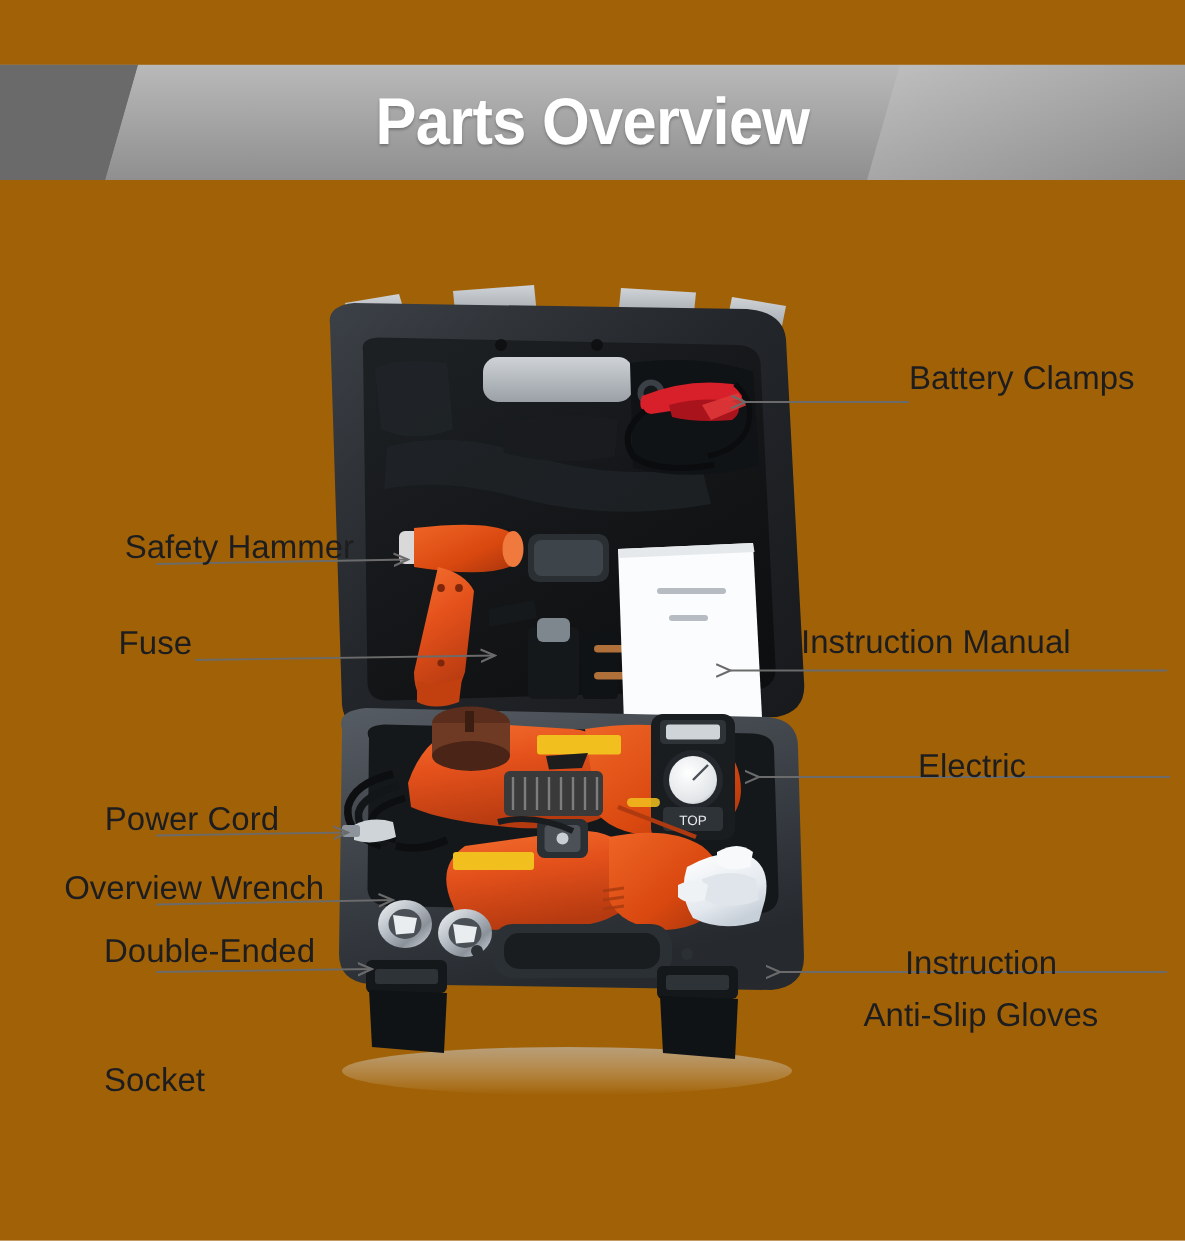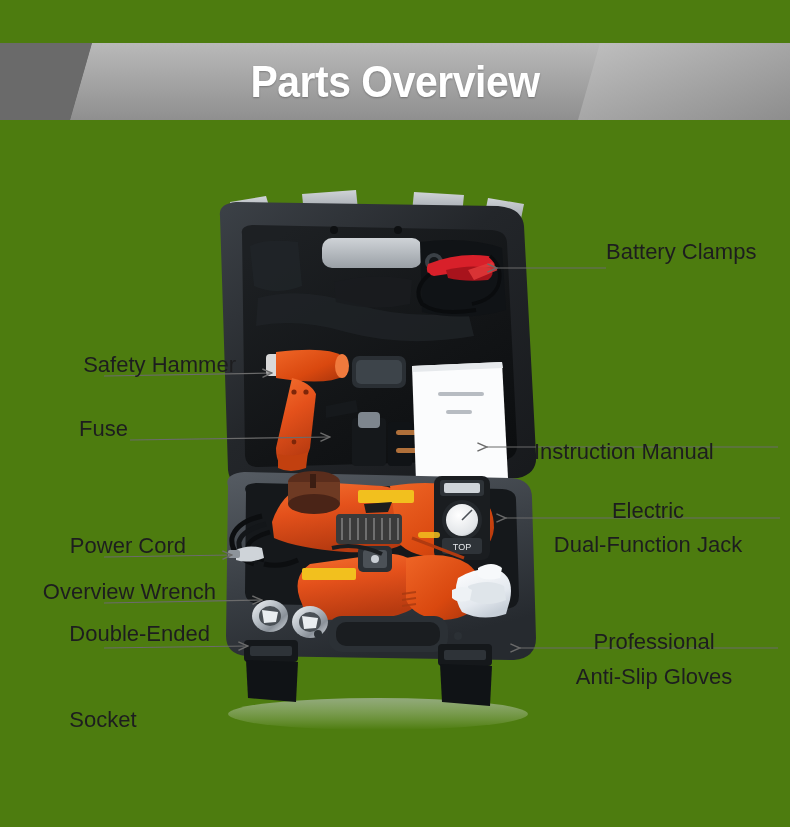--- a/index.html
+++ b/index.html
@@ -3,21 +3,21 @@
 <meta charset="utf-8">
 <style>
   html,body{margin:0;padding:0;}
   body{
     width:790px;height:827px;
     background:#ffffff;
     font-family:"Liberation Sans", sans-serif;
     overflow:hidden;
     position:relative;
   }
-  #stage{position:absolute;inset:0;width:790px;height:827px;background:#4d7c0f;}
+  #stage{position:absolute;inset:0;width:790px;height:827px;background:#a16207;}
 
   
   .banner{position:absolute;left:0;top:43px;width:790px;height:77px;overflow:hidden;}
   .banner-svg{position:absolute;left:0;top:0;}
   .banner-title{
     position:absolute;left:0;top:0;width:790px;height:77px;
     display:flex;align-items:center;justify-content:center;
     color:#ffffff;
     font-size:44px;font-weight:bold;
     letter-spacing:-0.5px;
@@ -322,26 +322,25 @@
 
     <line x1="104" y1="376" x2="272" y2="373" stroke="#6b6b6b" stroke-width="1.2" marker-end="url(#arrR)"></line>
     <line x1="130" y1="440" x2="330" y2="437" stroke="#6b6b6b" stroke-width="1.2" marker-end="url(#arrR)"></line>
     <line x1="104" y1="557" x2="232" y2="555" stroke="#6b6b6b" stroke-width="1.2" marker-end="url(#arrR)"></line>
     <line x1="104" y1="603" x2="262" y2="600" stroke="#6b6b6b" stroke-width="1.2" marker-end="url(#arrR)"></line>
     <line x1="104" y1="648" x2="248" y2="646" stroke="#6b6b6b" stroke-width="1.2" marker-end="url(#arrR)"></line>
   </svg>
 
   <div class="label" style="left:606px;top:236px;">Battery Clamps</div>
 
-  <div class="label" style="left:534px;top:412px;margin-top:24px;">Instruction Manual</div>
+  <div class="label" style="left:534px;top:412px;">Instruction Manual</div>
 
   <div class="label center" style="left:512px;top:447px;width:272px;">Electric</div>
-  <div class="label center" style="left:512px;top:481px;width:272px;">Dual-Function Jack</div>
-
-  <div class="label center" style="left:520px;top:578px;width:268px;">Professional</div>
+
+  <div class="label center" style="left:520px;top:578px;width:268px;">Instruction</div>
   <div class="label center" style="left:520px;top:613px;width:268px;">Anti-Slip Gloves</div>
 
   <div class="label right" style="left:0px;top:349px;width:236px;">Safety Hammer</div>
 
   <div class="label right" style="left:0px;top:413px;width:128px;">Fuse</div>
 
   <div class="label right" style="left:0px;top:530px;width:186px;">Power Cord</div>
 
   <div class="label right" style="left:0px;top:576px;width:216px;">Overview Wrench</div>
 

